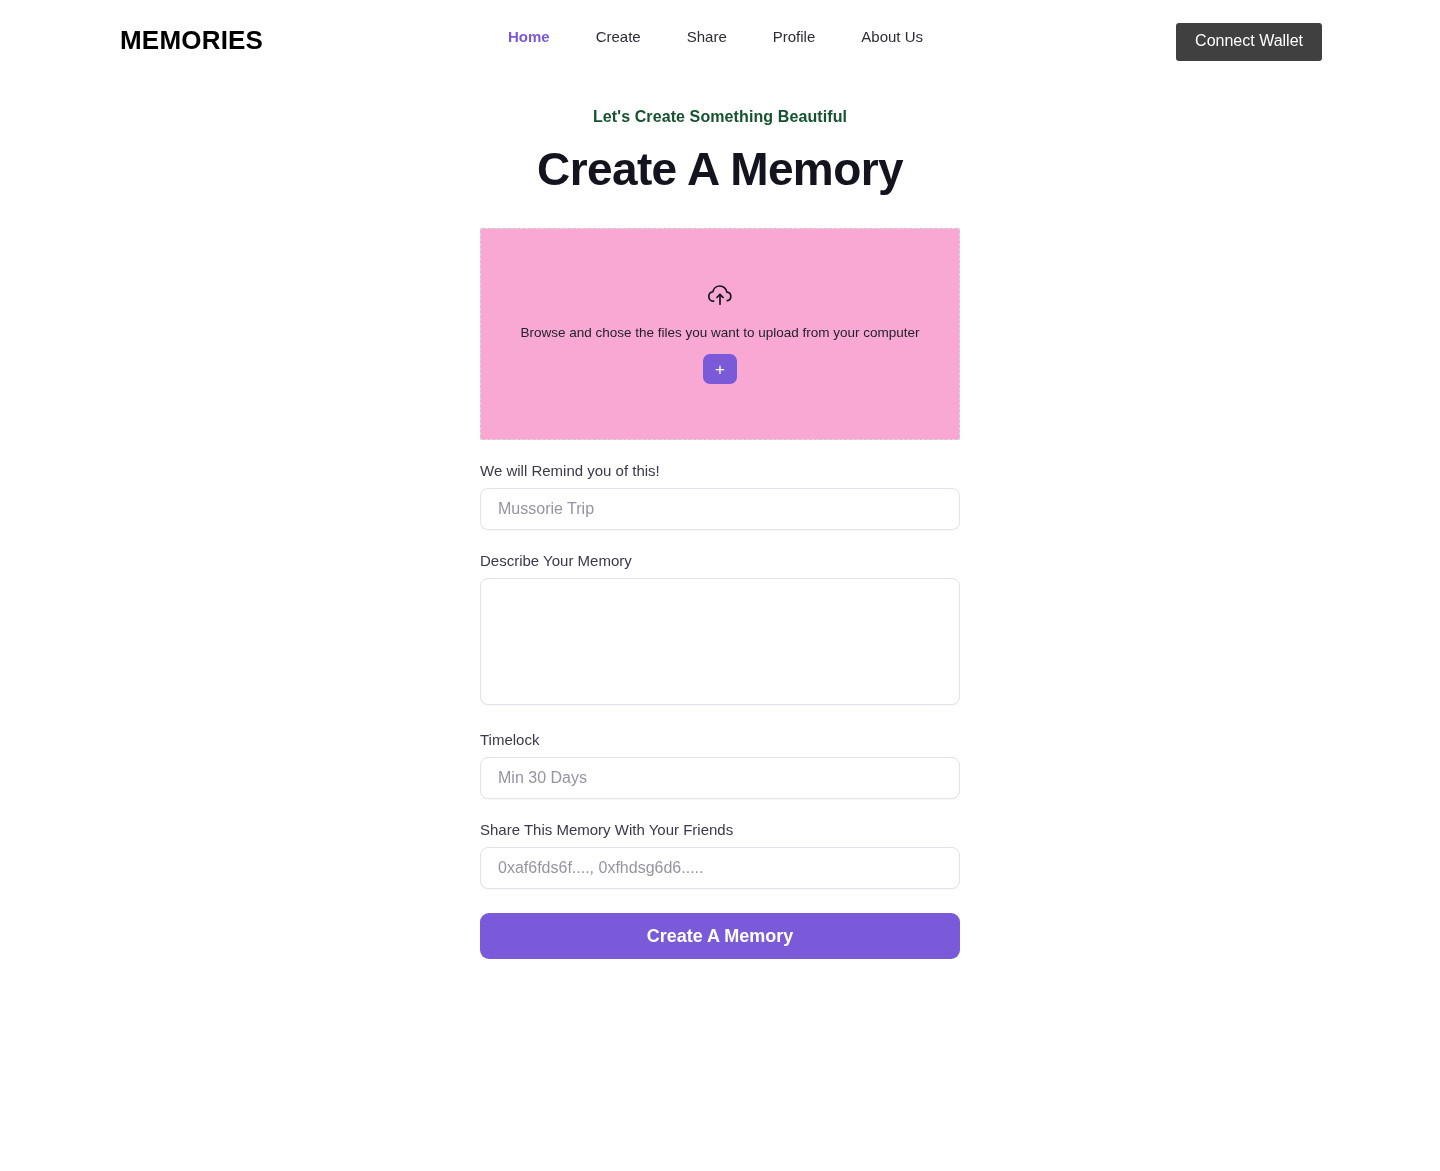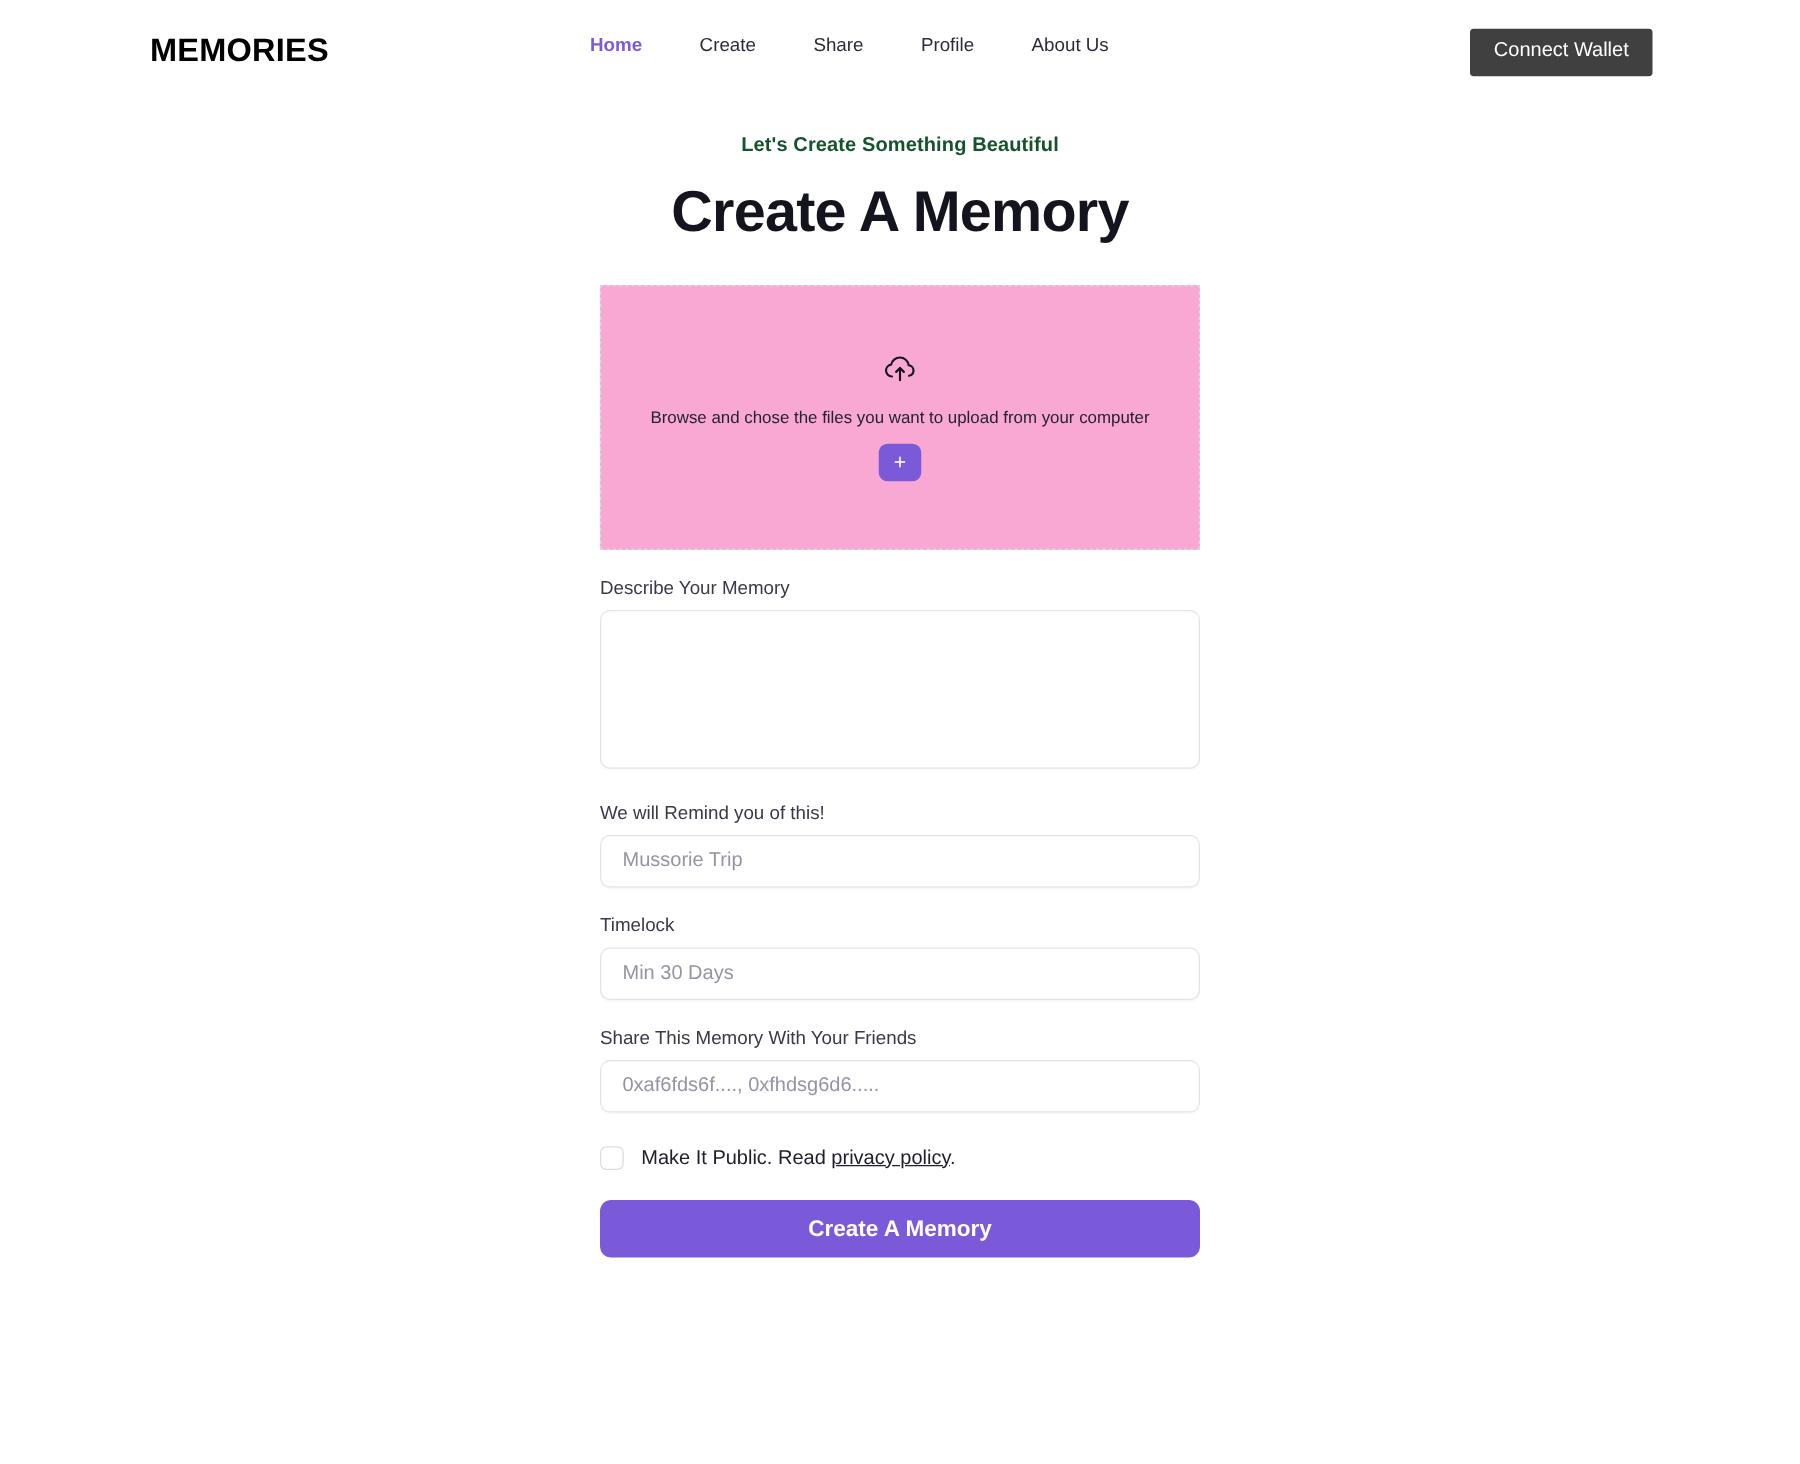--- a/index.html
+++ b/index.html
@@ -29,21 +29,21 @@
   .logo {
     font-size: 26px;
     font-weight: 700;
     letter-spacing: 0.2px;
     color: #000000;
     white-space: nowrap;
   }
 
   .nav {
     position: absolute;
-    left: 472px;
+    left: 508px;
     top: 28px;
     display: flex;
     align-items: center;
     gap: 0px;
   }
 
   .nav-item {
     font-size: 15px;
     color: #2c2c38;
     text-decoration: none;
@@ -248,39 +248,35 @@
         <path d="M6.6 17.2C3.95 17.2 1.8 15.08 1.8 12.46c0-2.4 1.8-4.4 4.15-4.73C6.5 4.52 9.4 2 12.9 2c3.6 0 6.6 2.68 7 6.15 2.2.2 3.9 2.03 3.9 4.25 0 2.1-1.55 3.86-3.58 4.2" stroke="#15151d" stroke-width="1.7" stroke-linecap="round" stroke-linejoin="round"></path>
         <path d="M13 20.2V10.6" stroke="#15151d" stroke-width="1.7" stroke-linecap="round"></path>
         <path d="M9.9 13.5L13 10.4l3.1 3.1" stroke="#15151d" stroke-width="1.7" stroke-linecap="round" stroke-linejoin="round"></path>
       </svg>
     </span>
     <div class="dropzone-text">Browse and chose the files you want to upload from your computer</div>
     <button class="plus-button">+</button>
   </div>
 
   <div class="field-group">
+    <label class="field-label">We will Remind you of this!</label>
+    <input class="text-input" type="text" placeholder="Mussorie Trip" style="">
+  </div>
+
+  <div class="field-group">
     <label class="field-label">Describe Your Memory</label>
     <textarea class="text-area" placeholder="" style=""></textarea>
   </div>
 
   <div class="field-group">
-    <label class="field-label">We will Remind you of this!</label>
-    <input class="text-input" type="text" placeholder="Mussorie Trip" style="">
-  </div>
-
-  <div class="field-group">
     <label class="field-label">Timelock</label>
     <input class="text-input" type="text" placeholder="Min 30 Days" style="">
   </div>
 
   <div class="field-group">
     <label class="field-label">Share This Memory With Your Friends</label>
     <input class="text-input" type="text" placeholder="0xaf6fds6f...., 0xfhdsg6d6....." style="">
   </div>
 
-  <div class="checkbox-row">
-    <span class="checkbox"></span>
-    <span class="checkbox-label"><span>Make It Public. Read </span><a class="privacy-link">privacy policy</a><span>.</span></span>
-  </div>
 
   <button class="submit-button">Create A Memory</button>
 
 </main>
 
 </body></html>

